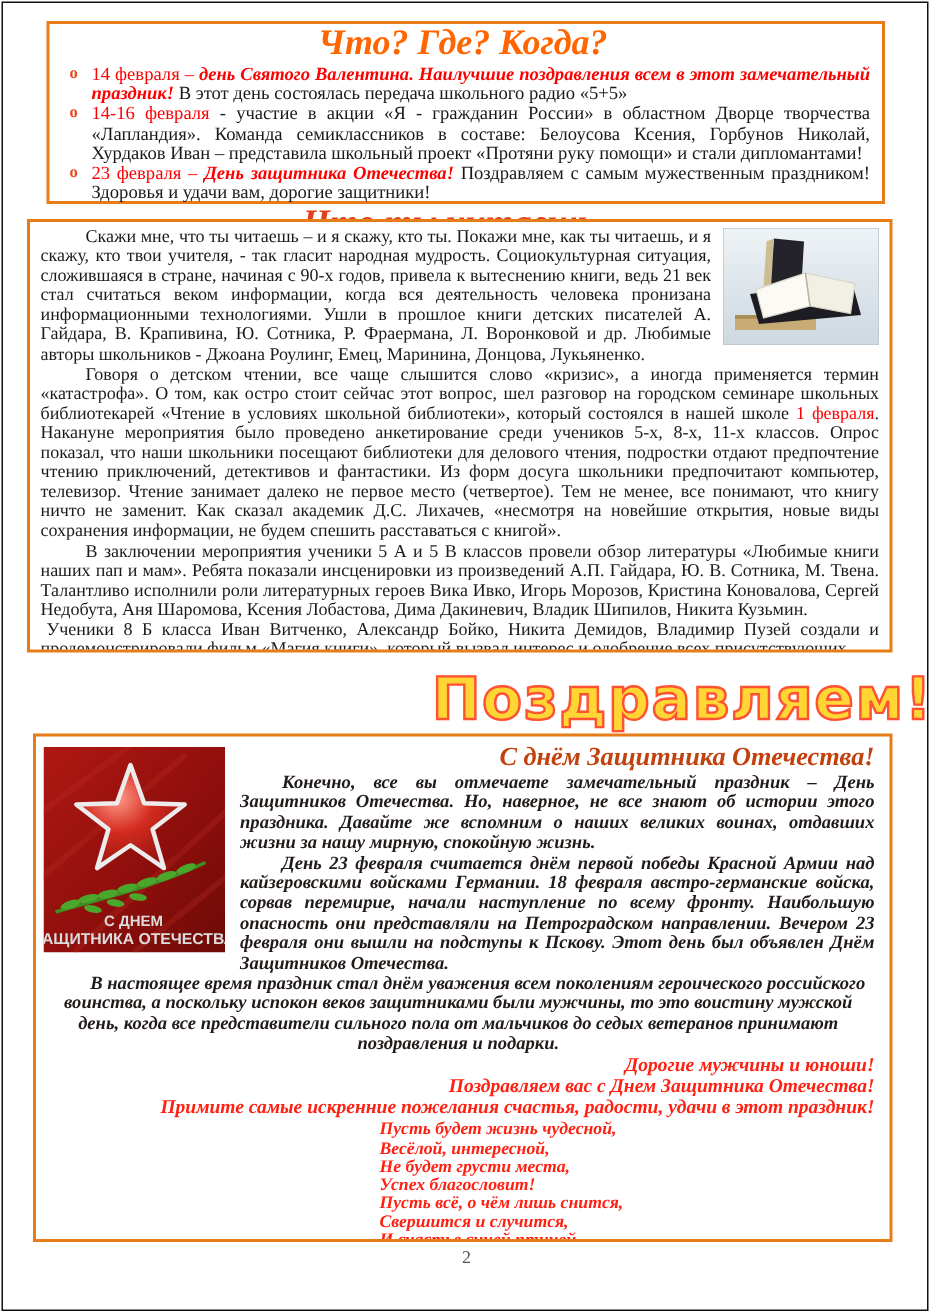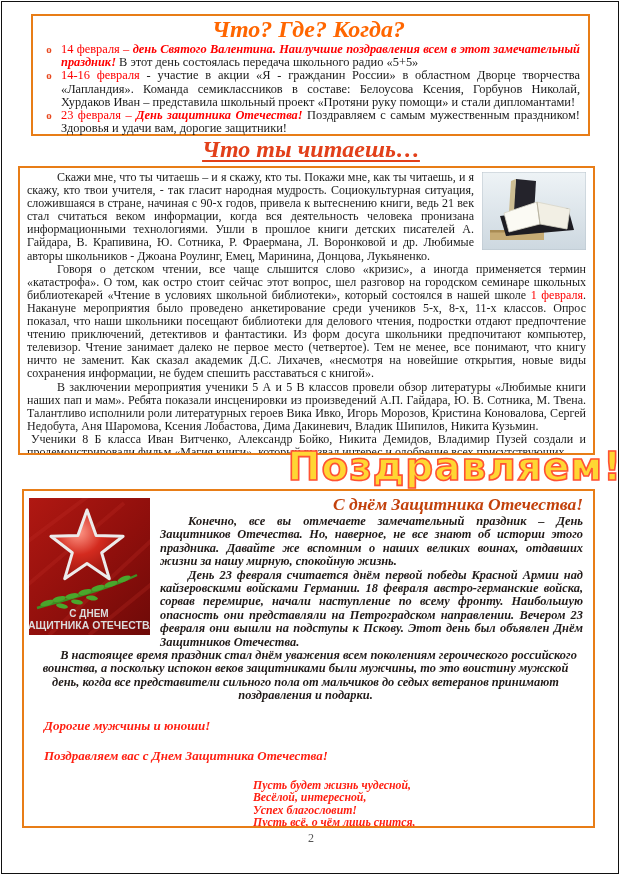--- a/index.html
+++ b/index.html
@@ -22,43 +22,43 @@
   .event .content { flex:1; color:#1a1a1a; }
   .date-red { color:#ff0000; font-weight:normal; }
   .em-red { color:#ff0000; font-weight:bold; font-style:italic; }
 
   
   #title2 { position:absolute; top:136px; left:0; width:100%; text-align:center; margin:0; }
   #title2 span { color:#e2401a; font-size:24px; font-weight:bold; font-style:italic;
     text-decoration:underline; text-underline-offset:3px; }
 
   
-  #box2 { left:18px; top:166px; width:577px; height:289px; padding:3px 7px;
+  #box2 { left:18px; top:146px; width:577px; height:289px; padding:3px 7px;
     font-size:12px; line-height:13.1px; color:#1a1a1a; text-align:justify; overflow:hidden; }
   #box2 p { margin:0; text-indent:30px; }
   .book-img { float:right; width:104px; height:78px; margin:1px 0 3px 8px; }
 
   
   #congrats { position:absolute; top:446px; left:0; width:100%; text-align:right;
     font-family:"DejaVu Sans", sans-serif; font-size:39px; font-weight:bold;
     color:#ffd633; -webkit-text-stroke:1.6px #ff5233;
     text-shadow:0 0 1px #ff5233; letter-spacing:1px; line-height:42px; margin:0; }
 
   
   #box3 { left:22px; top:489px; width:573px; height:339px; padding:4px 10px 2px 4px;
     overflow:hidden; }
   .star-img { float:left; width:121px; height:137px; margin:3px 10px 10px 1px; }
   .title3 { text-align:right; color:#c2410c; font-size:17.5px; font-weight:bold;
     font-style:italic; margin:0 0 1px 0; line-height:19px; }
   #box3 .para { font-weight:bold; font-style:italic; color:#201a18; font-size:12.4px;
     line-height:13.4px; text-align:justify; text-indent:28px; margin:0; }
   #box3 .para-center { text-align:center; text-indent:26px; }
   .clear { clear:both; }
-  .red-line { text-align:left; color:#ff2012; font-weight:bold; font-style:italic;
-    font-size:13px; line-height:14.2px; margin:16px;font-family:Liberation Serif, serif; }
+  .red-line { text-align:right; color:#ff2012; font-weight:bold; font-style:italic;
+    font-size:13px; line-height:14.2px; margin:0;font-family:Liberation Serif, serif; }
   .poem { margin:1px 0 0 225px; position:relative; color:#ff2012; font-weight:bold;
     font-style:italic; font-size:11.8px; line-height:12.3px; }
   .poem div { margin:0; }
 
   #page-num { position:absolute; top:831px; left:0; width:100%; text-align:center;
     font-size:12px; color:#555; margin:0; }
 </style>
 </head>
 <body>
 
@@ -163,24 +163,26 @@
   </svg>
 
   <h3 class="title3">С днём Защитника Отечества!</h3>
   <p class="para">Конечно, все вы отмечаете замечательный праздник – День Защитников Отечества. Но, наверное, не все знают об истории этого праздника. Давайте же вспомним о наших  великих воинах, отдавших жизни  за нашу мирную, спокойную жизнь.</p>
   <p class="para">День 23 февраля считается днём  первой победы Красной Армии над кайзеровскими войсками Германии. 18 февраля австро-германские войска, сорвав перемирие, начали наступление по всему фронту. Наибольшую опасность они представляли на Петроградском направлении. Вечером 23 февраля они вышли на подступы к Пскову. Этот день  был объявлен Днём Защитников Отечества.</p>
   <div class="clear"></div>
   <p class="para para-center">В настоящее время праздник стал днём уважения всем поколениям героического российского воинства, а поскольку испокон веков защитниками были мужчины, то это воистину мужской день, когда все представители сильного  пола от мальчиков до седых ветеранов принимают поздравления  и подарки.</p>
 
   <p class="red-line">Дорогие мужчины  и юноши!</p>
   <p class="red-line">Поздравляем  вас с Днем  Защитника  Отечества!</p>
+  <p class="red-line">Примите самые искренние  пожелания  счастья, радости,  удачи в этот праздник!</p>
 
   <div class="poem">
     <div>Пусть будет жизнь чудесной,</div>
     <div>Весёлой, интересной,</div>
+    <div>Не будет грусти места,</div>
     <div>Успех благословит!</div>
     <div>Пусть всё, о чём лишь снится,</div>
     <div>Свершится и случится,</div>
     <div>И счастье синей птицей</div>
 
   </div>
 </div>
 
 <p id="page-num">2</p>
 

